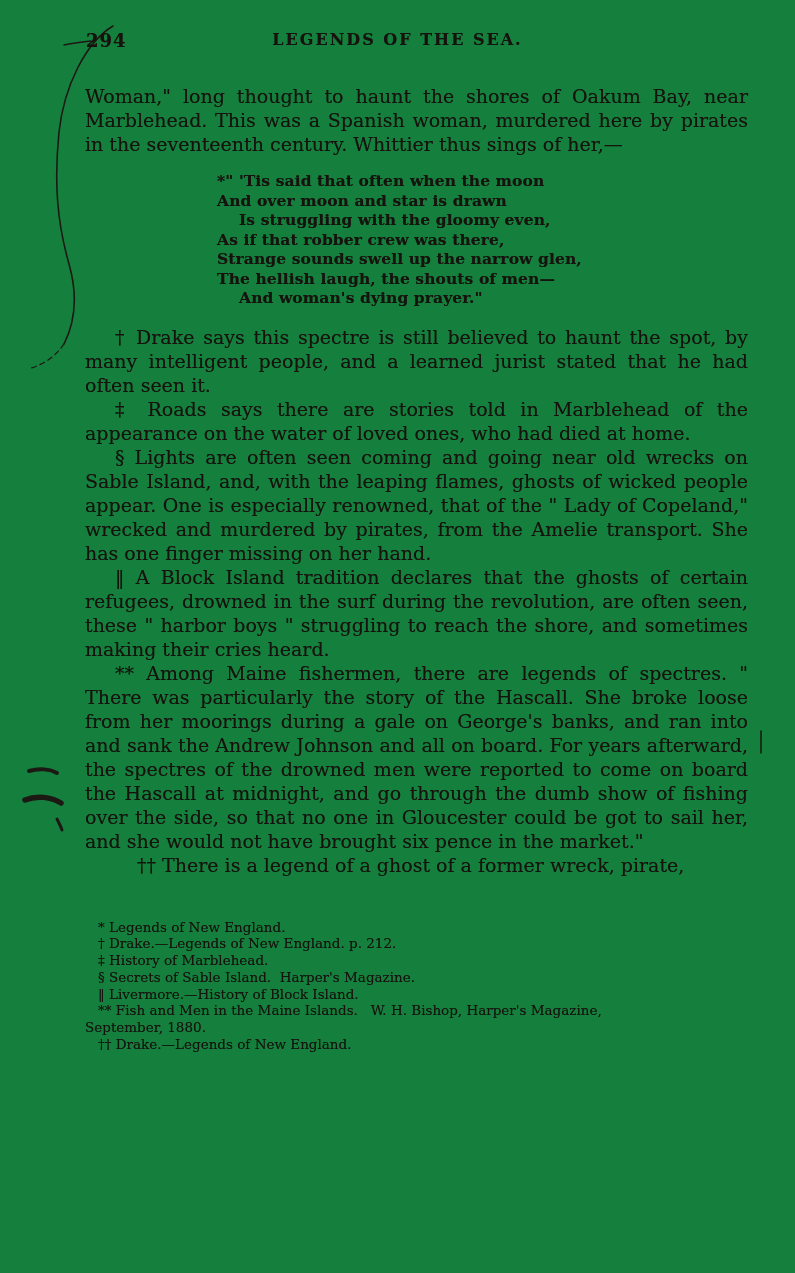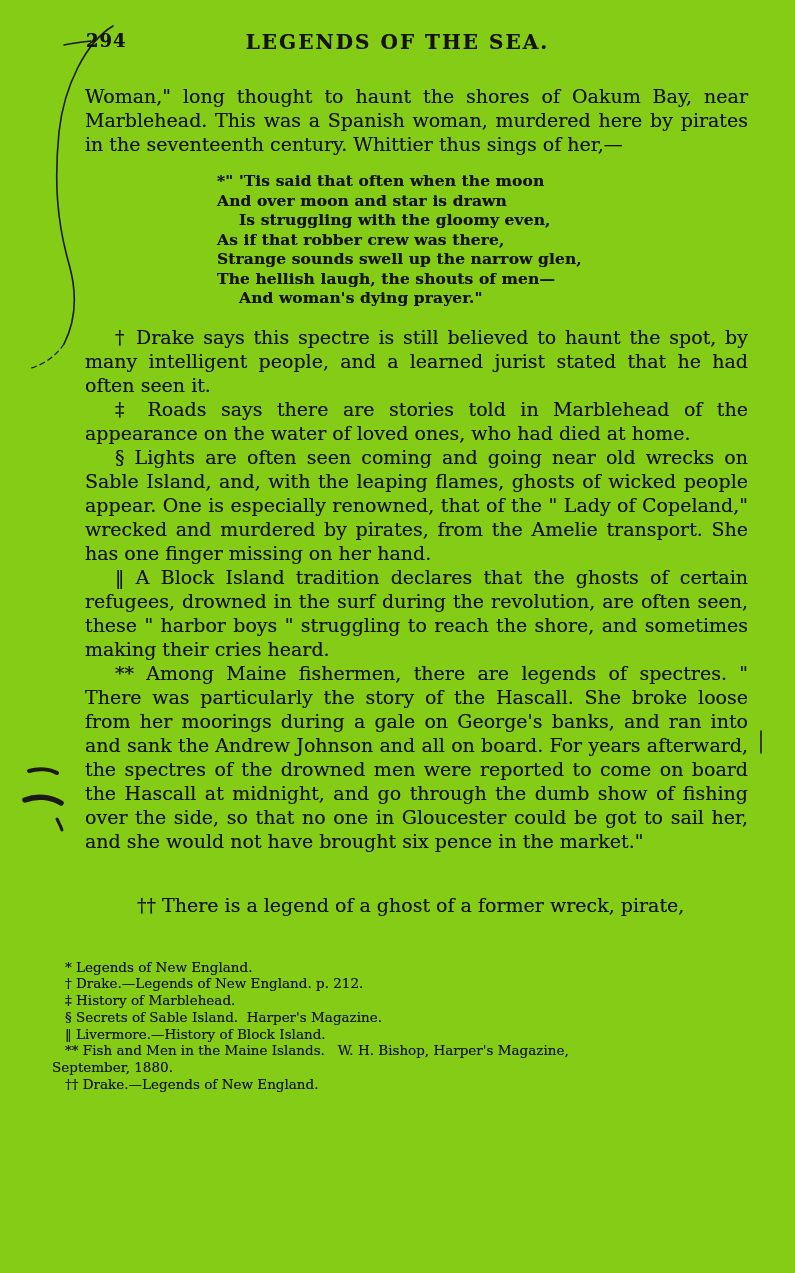--- a/index.html
+++ b/index.html
@@ -4,21 +4,21 @@
 <style>
   html, body {
     margin: 0;
     padding: 0;
     background: #e8e6e1;
   }
   .sheet {
     position: relative;
     width: 795px;
     height: 1273px;
-    background: #84cc16;
+    background: #15803d;
     overflow: hidden;
     font-family: "DejaVu Serif", serif;
     color: #16130f;
     text-shadow: 0 0 0.45px rgba(20,16,10,0.55);
   }
   .marks {
     position: absolute;
     left: 0; top: 0;
     width: 795px; height: 1273px;
     pointer-events: none;
@@ -32,47 +32,47 @@
     position: absolute;
     left: 86px;
     top: 30px;
     font-size: 18px;
     font-weight: bold;
     letter-spacing: 1px;
   }
   .runtitle {
     display: block;
     text-align: center;
-    font-size: 20px;
+    font-size: 16px;
     font-weight: bold;
     letter-spacing: 2px;
   }
   .textblock {
     margin: 28px 47px 0 85px;
     font-size: 19px;
     line-height: 24px;
     text-align: justify;
   }
   .para {
     margin: 0;
     text-indent: 30px;
   }
   .para.first { text-indent: 0; }
-  .para.last  { text-indent: 52px; margin-top: 40px; }
+  .para.last  { text-indent: 52px; }
   .poem {
     margin: 15px 0 17px 132px;
     font-size: 15.5px;
     line-height: 19.5px;
     text-align: left;
     font-weight: bold;
     letter-spacing: 0.1px;
   }
   .poem-line.in { padding-left: 22px; }
   .footnotes {
-    margin: 42px 47px 0 52px;
+    margin: 42px 47px 0 85px;
     font-size: 13.5px;
     line-height: 16.8px;
     text-align: left;
   }
   .fn { text-indent: 13px; }
   .fn.cont { text-indent: 0; }
 </style>
 </head>
 <body>
 

